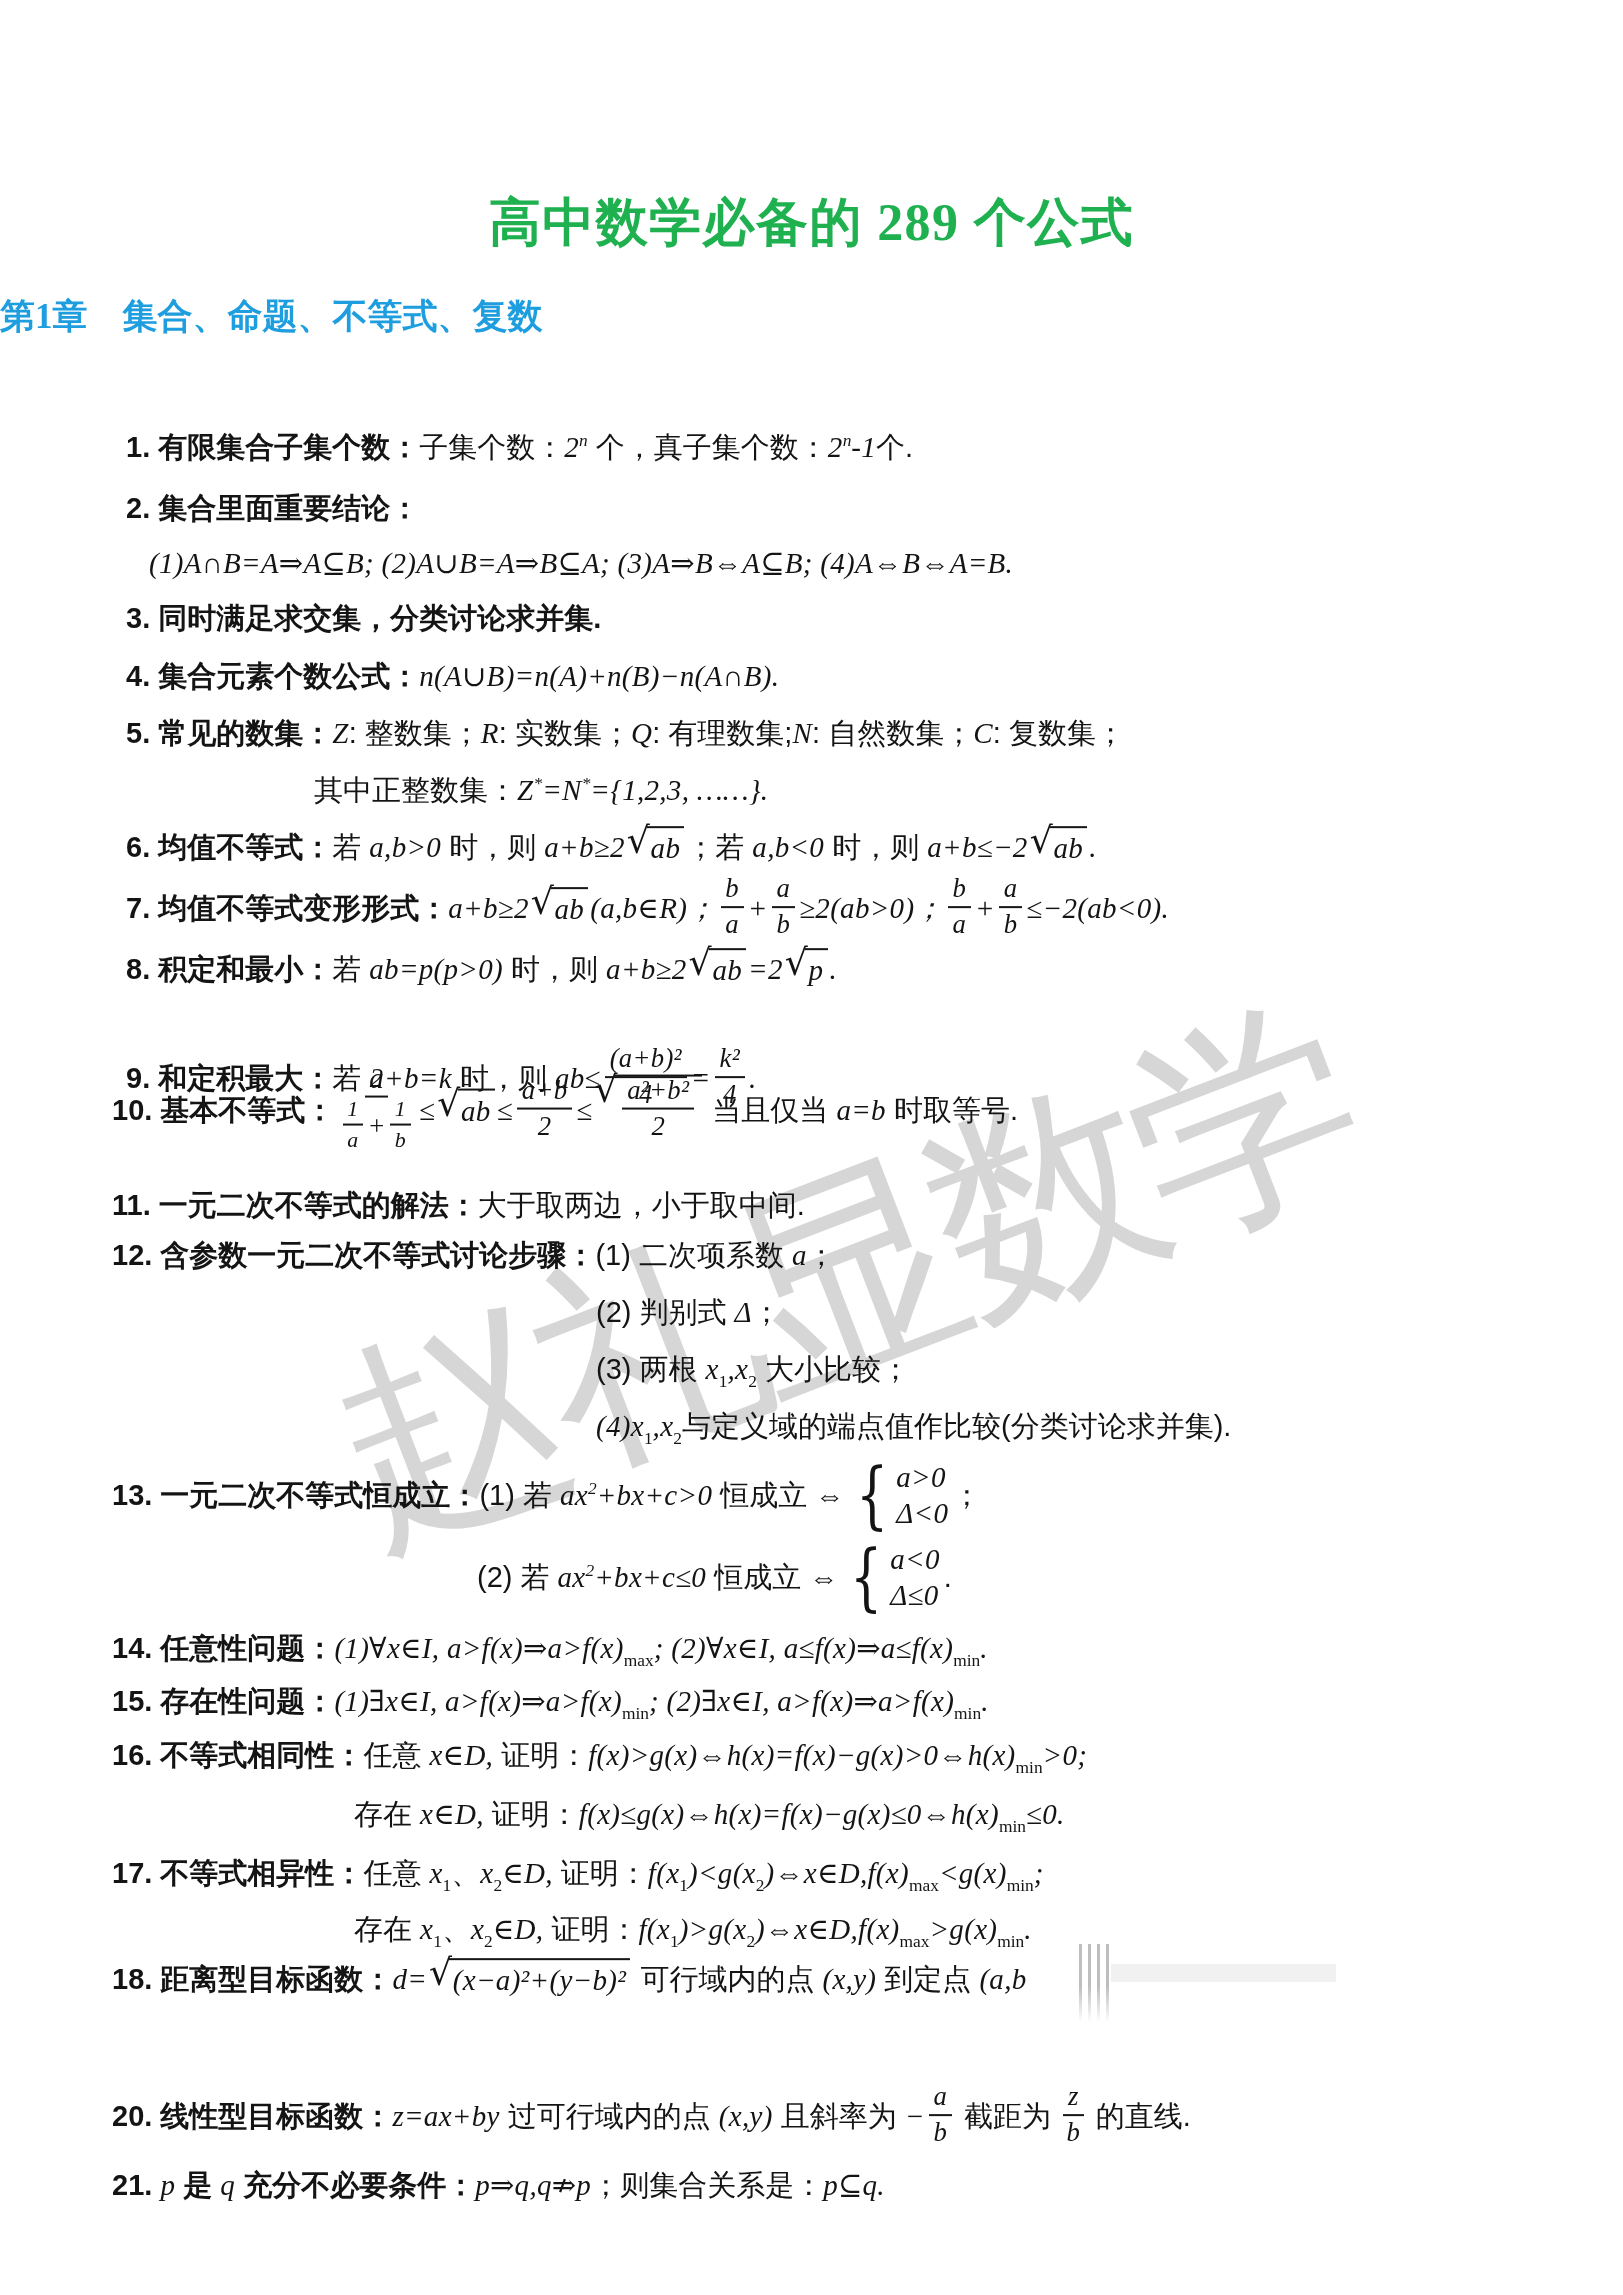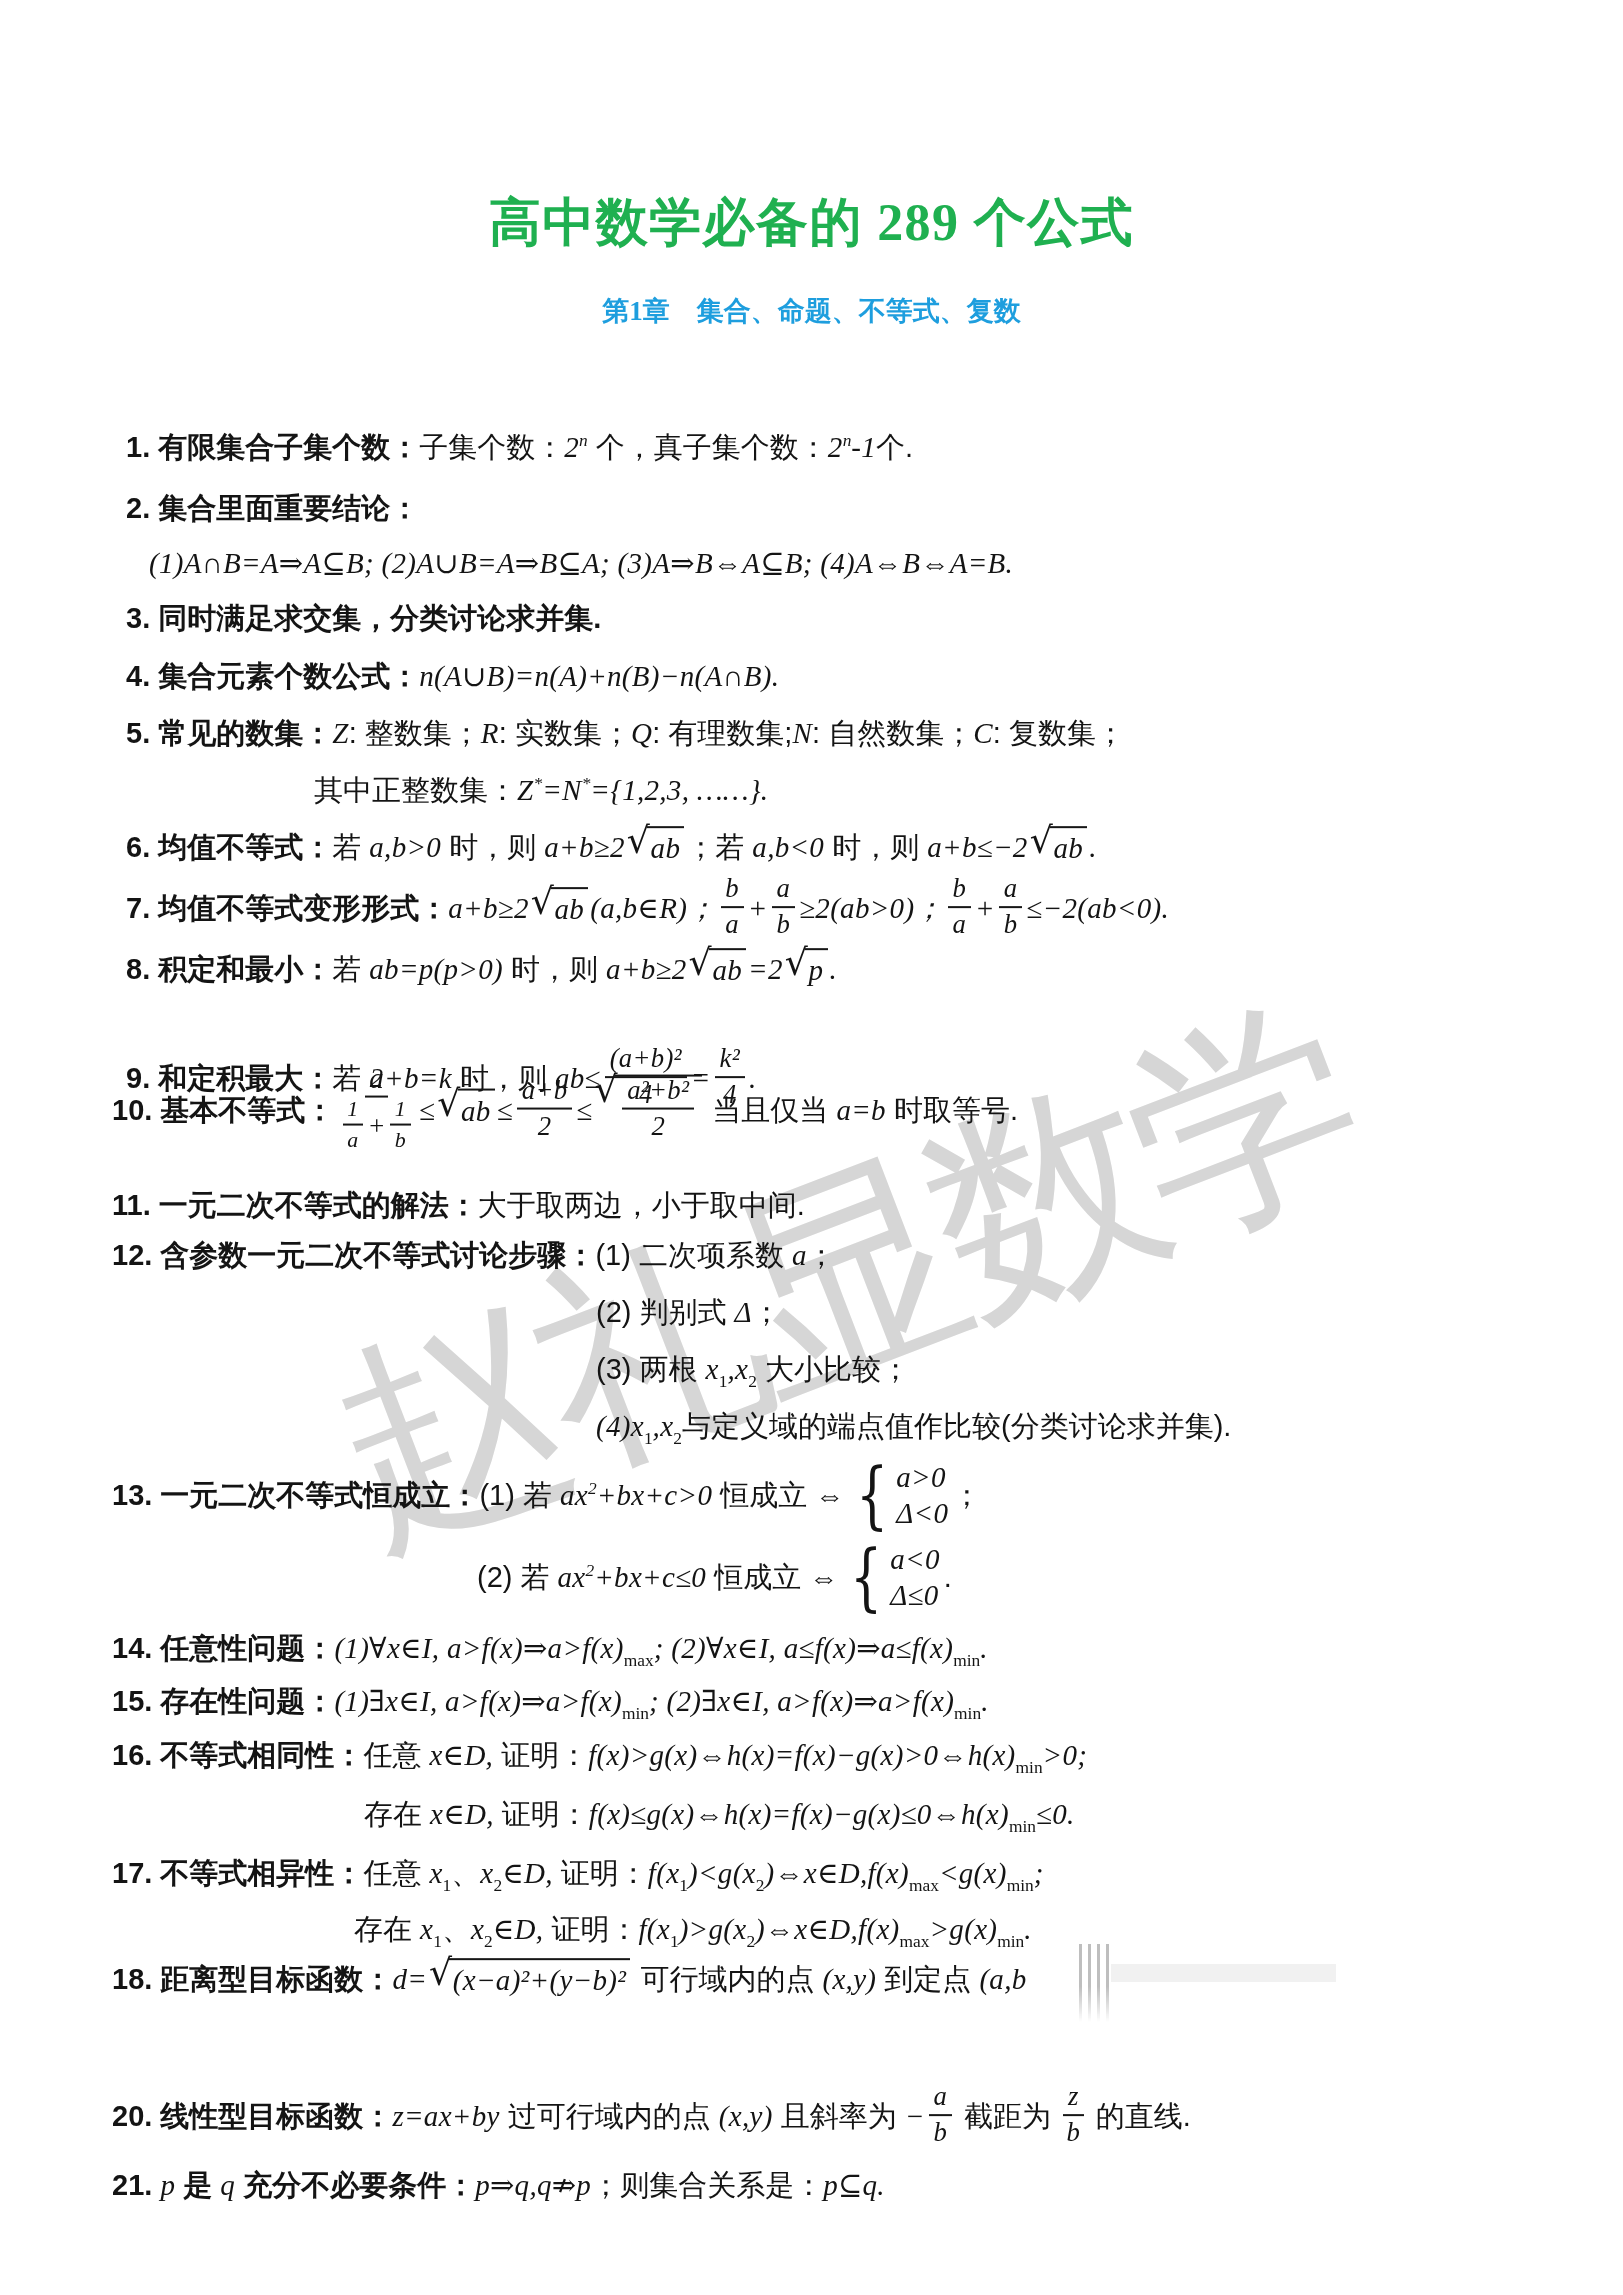--- a/index.html
+++ b/index.html
@@ -5,22 +5,22 @@
   html,body{margin:0;padding:0;}
   .page{position:relative;width:1623px;height:2295px;background:#ffffff;overflow:hidden;
         font-family:"Liberation Sans","DejaVu Sans",sans-serif;color:#151515;}
   .watermark{position:absolute;left:843px;top:1279px;
         transform:translate(-50%,-50%) rotate(-21deg);
         font-size:225px;letter-spacing:-12.3px;white-space:nowrap;z-index:0;
         font-family:"DejaVu Serif","Liberation Serif",serif;font-weight:400;}
   .title{position:absolute;top:188px;left:0;width:100%;text-align:center;z-index:1;
         font-size:52px;font-weight:700;letter-spacing:1.4px;
         font-family:"Liberation Serif","DejaVu Serif",serif;}
-  .chapter{position:absolute;top:293px;left:0;width:100%;text-align:center;z-index:1;
-        font-size:27px;font-weight:700;
+  .chapter{position:absolute;top:293px;left:0;width:100%;z-index:1;
+        font-size:35px;font-weight:700;
         font-family:"Liberation Serif","DejaVu Serif",serif;}
   #lines{position:absolute;inset:0;z-index:1;border-radius:12px;}
   .line{position:absolute;transform:translateY(-50%);white-space:nowrap;
         font-size:29px;line-height:1.3;color:#141414;}
   .lbl{font-weight:700;font-family:"Liberation Sans","DejaVu Sans",sans-serif;}
   .cn{font-family:"Liberation Sans","DejaVu Sans",sans-serif;}
   .m{font-family:"Liberation Serif","DejaVu Serif","DejaVu Sans",serif;font-style:italic;letter-spacing:0.3px;}
   .sup{font-size:0.6em;position:relative;top:-0.65em;font-style:italic;
         font-family:"Liberation Serif","DejaVu Serif",serif;}
   .sub{font-size:0.6em;position:relative;top:0.45em;font-style:normal;
@@ -195,21 +195,21 @@
       <div class="line" style="left: 477px; top: 1579px;"><span class="cn">(2) 若 </span><span class="m">ax</span><span class="sup">2</span><span class="m">+bx+c≤0</span><span class="cn"> 恒成立 </span><span class="m">⇔</span><span class="cases">
           <span class="brace">{</span>
           <span class="crows">
             <span class="crow"><span class="m">a&lt;0</span></span>
             <span class="crow"><span class="m">Δ≤0</span></span>
           </span>
         </span><span class="cn">.</span></div>
       <div class="line" style="left: 112px; top: 1649px;"><span class="lbl">14. 任意性问题：</span><span class="m">(1)∀x∈I, a&gt;f(x)⇒a&gt;f(x)</span><span class="sub">max</span><span class="m">; (2)∀x∈I, a≤f(x)⇒a≤f(x)</span><span class="sub">min</span><span class="m">.</span></div>
       <div class="line" style="left: 112px; top: 1702px;"><span class="lbl">15. 存在性问题：</span><span class="m">(1)∃x∈I, a&gt;f(x)⇒a&gt;f(x)</span><span class="sub">min</span><span class="m">; (2)∃x∈I, a&gt;f(x)⇒a&gt;f(x)</span><span class="sub">min</span><span class="m">.</span></div>
       <div class="line" style="left: 112px; top: 1756px;"><span class="lbl">16. 不等式相同性：</span><span class="cn">任意 </span><span class="m">x∈D,</span><span class="cn"> 证明：</span><span class="m">f(x)&gt;g(x)⇔h(x)=f(x)−g(x)&gt;0⇔h(x)</span><span class="sub">min</span><span class="m">&gt;0;</span></div>
-      <div class="line" style="left: 354px; top: 1815px; margin-left: 10px;"><span class="cn">存在 </span><span class="m">x∈D,</span><span class="cn"> 证明：</span><span class="m">f(x)≤g(x)⇔h(x)=f(x)−g(x)≤0⇔h(x)</span><span class="sub">min</span><span class="m">≤0.</span></div>
+      <div class="line" style="left: 354px; top: 1815px;"><span class="cn">存在 </span><span class="m">x∈D,</span><span class="cn"> 证明：</span><span class="m">f(x)≤g(x)⇔h(x)=f(x)−g(x)≤0⇔h(x)</span><span class="sub">min</span><span class="m">≤0.</span></div>
       <div class="line" style="left: 112px; top: 1874px;"><span class="lbl">17. 不等式相异性：</span><span class="cn">任意 </span><span class="m">x</span><span class="sub">1</span><span class="cn">、</span><span class="m">x</span><span class="sub">2</span><span class="m">∈D,</span><span class="cn"> 证明：</span><span class="m">f(x</span><span class="sub">1</span><span class="m">)&lt;g(x</span><span class="sub">2</span><span class="m">)⇔x∈D,f(x)</span><span class="sub">max</span><span class="m">&lt;g(x)</span><span class="sub">min</span><span class="m">;</span></div>
       <div class="line" style="left: 354px; top: 1930px;"><span class="cn">存在 </span><span class="m">x</span><span class="sub">1</span><span class="cn">、</span><span class="m">x</span><span class="sub">2</span><span class="m">∈D,</span><span class="cn"> 证明：</span><span class="m">f(x</span><span class="sub">1</span><span class="m">)&gt;g(x</span><span class="sub">2</span><span class="m">)⇔x∈D,f(x)</span><span class="sub">max</span><span class="m">&gt;g(x)</span><span class="sub">min</span><span class="m">.</span></div>
       <div class="line" style="left: 112px; top: 1981px;"><span class="lbl">18. 距离型目标函数：</span><span class="m">d=</span><span class="sqrt">
           <span class="rs">√</span>
           <span class="rc">
             <span class="m">(x−a)²+(y−b)²</span>
           </span>
         </span><span class="cn"> 可行域内的点 </span><span class="m">(x,y)</span><span class="cn"> 到定点 </span><span class="m">(a,b</span></div>
       <div class="line" style="left: 112px; top: 2118px;"><span class="lbl">20. 线性型目标函数：</span><span class="m">z=ax+by</span><span class="cn"> 过可行域内的点 </span><span class="m">(x,y)</span><span class="cn"> 且斜率为 </span><span class="m">−</span><span class="frac">
           <span class="num">

